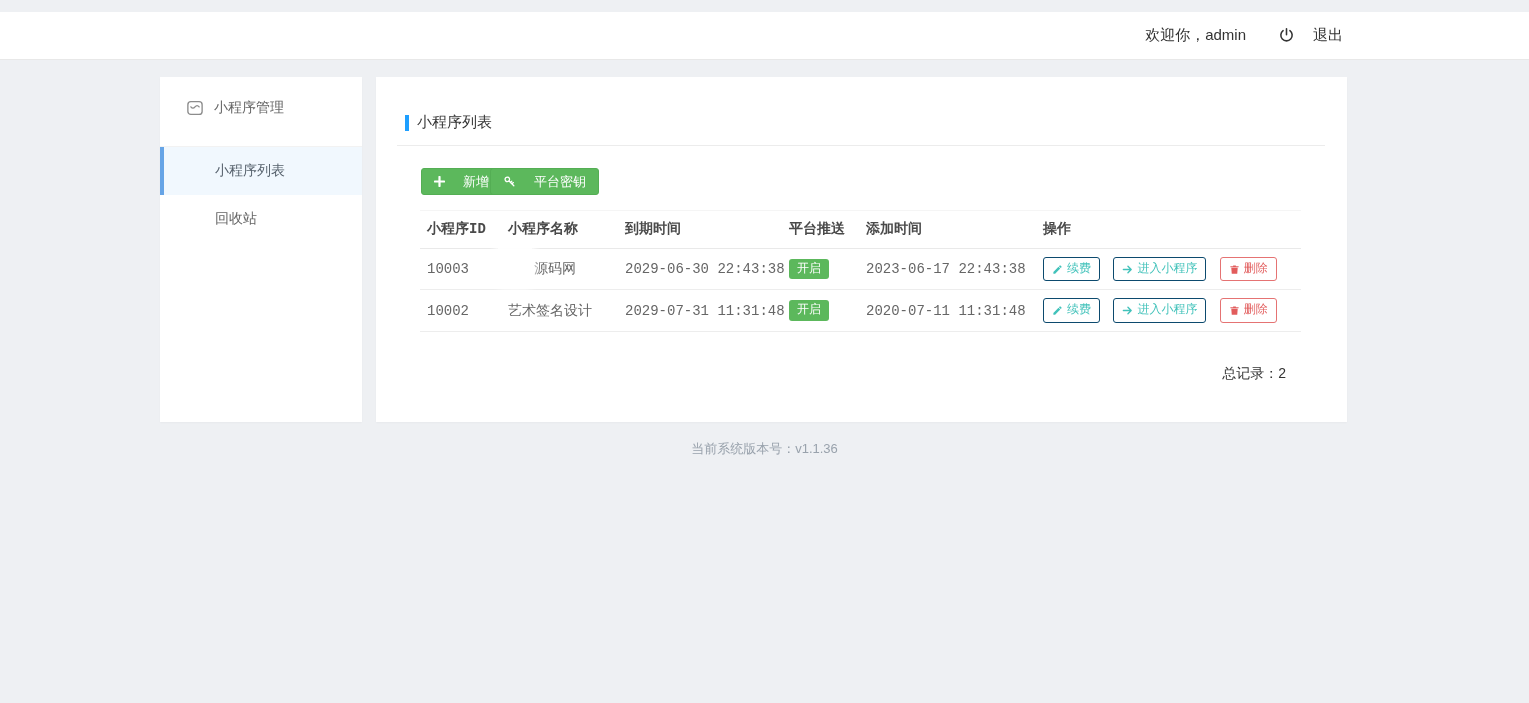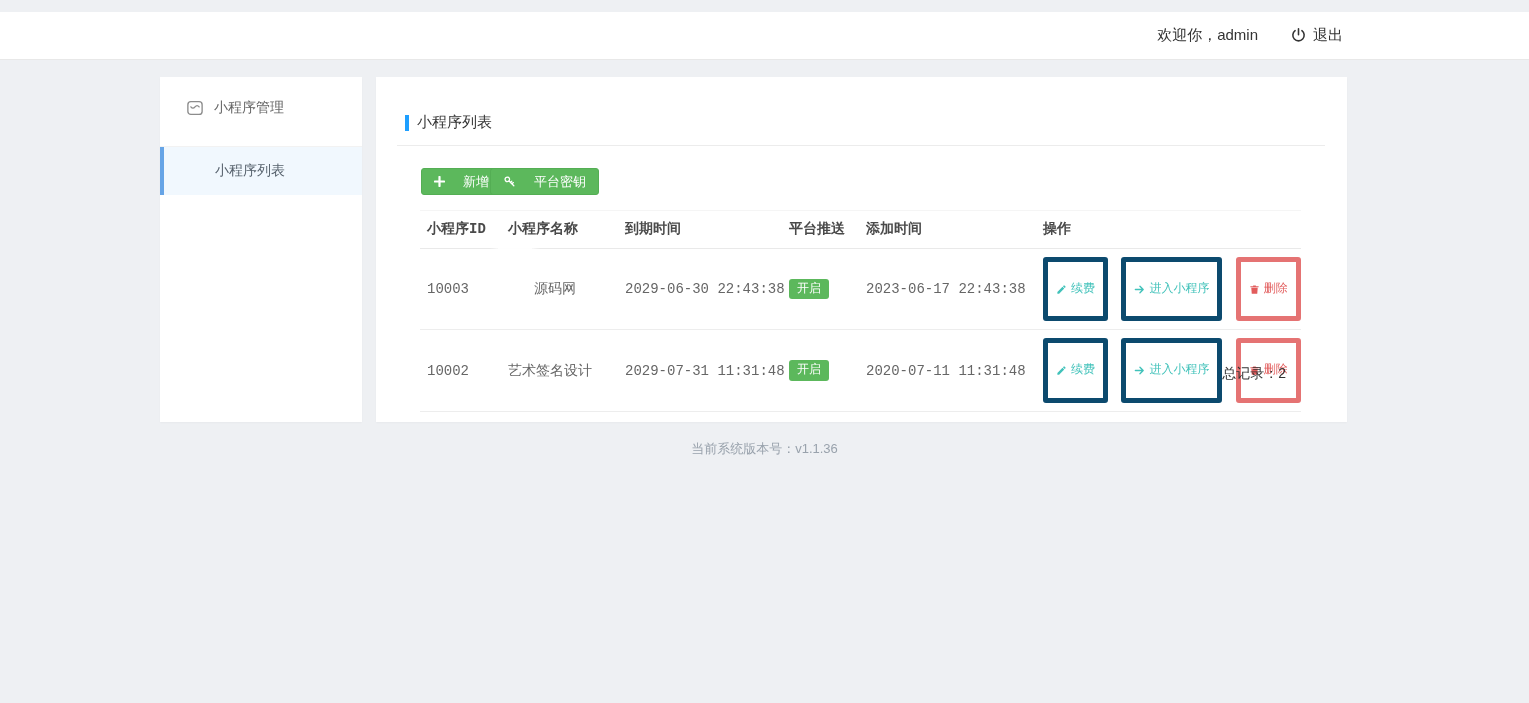--- a/index.html
+++ b/index.html
@@ -14,21 +14,21 @@
 
   
   .navbar {
     position:absolute; top:12px; left:0; width:1529px; height:48px;
     background:#ffffff; border-bottom:1px solid #e8e8e8;
     display:flex; align-items:center; justify-content:flex-end;
     padding-right:186px;
   }
   .welcome { font-size:15px; color:#333; margin-right:32px; }
   .logout {
-    display:inline-flex; align-items:center; gap:6px;
+    display:inline-flex; align-items:center; gap:18px;
     font-size:15px; color:#333; cursor:pointer; background:none; border:none;
     font-family:inherit;
   }
   .logout svg { display:block; }
 
   
   .card {
     position:absolute; background:#ffffff; top:77px; height:345px;
     box-shadow:0 1px 2px rgba(0,0,0,0.03);
   }
@@ -97,22 +97,22 @@
   }
   .name-offset { margin-left:26px; }
 
   .badge-on {
     display:inline-block; background:#5cb85c; color:#fff;
     font-size:12px; padding:3px 8px; border-radius:3px; line-height:1.2;
   }
 
   .act-btn {
     display:inline-flex; align-items:center; gap:4px;
-    background:#fff; border:5px solid #0c4a6e; color:#41c2ba;
-    border-radius:3px; font-size:12px; padding:20px 8px; margin-right:5px;
+    background:#fff; border:1px solid #0c4a6e; color:#41c2ba;
+    border-radius:3px; font-size:12px; padding:4px 8px; margin-right:5px;
     cursor:pointer; font-family:inherit; line-height:1.2;
   }
   .act-btn svg { display:block; }
   .act-btn.danger { border-color:#e57373; color:#e25c5c; }
 
   .total-line {
     position:absolute; top:288px; right:61px; font-size:14px; color:#333;
   }
 
   
@@ -142,20 +142,23 @@
     <span>
       <svg width="18" height="18" viewBox="0 0 24 24" fill="none" stroke="currentColor" stroke-width="1.8" stroke-linecap="round">
         <rect x="2.5" y="3.5" width="19" height="17" rx="4"></rect>
         <path d="M6.5 10.5 q2.7 3.4 5.5 0 q2.8 -3.4 5.5 0"></path>
       </svg>
     </span>
     <span>小程序管理</span>
   </div>
   <div class="side-item active">
     <span>小程序列表</span>
+  </div>
+  <div class="side-item">
+    <span>回收站</span>
   </div>
 </aside>
 
 <main class="card main">
 
   <div class="panel-title">
     <span class="title-marker"></span>
     <span>小程序列表</span>
   </div>
   <div class="panel-divider"></div>

